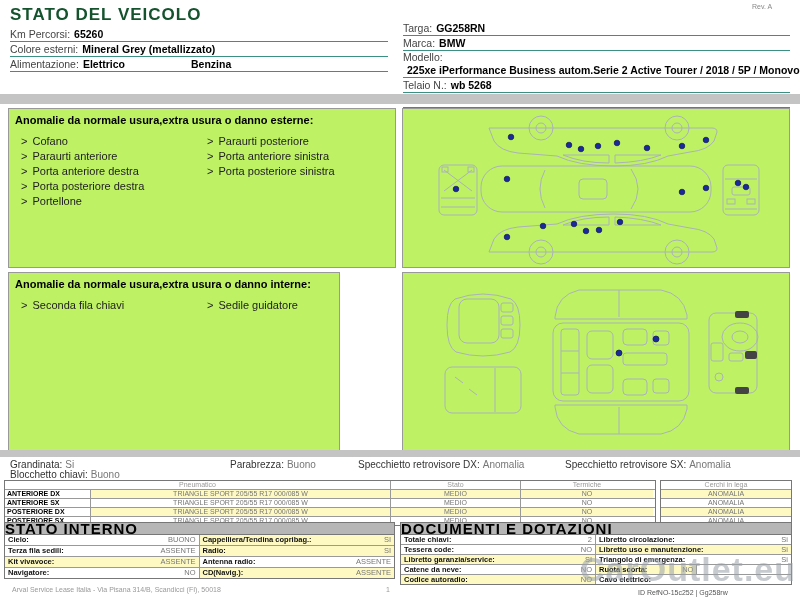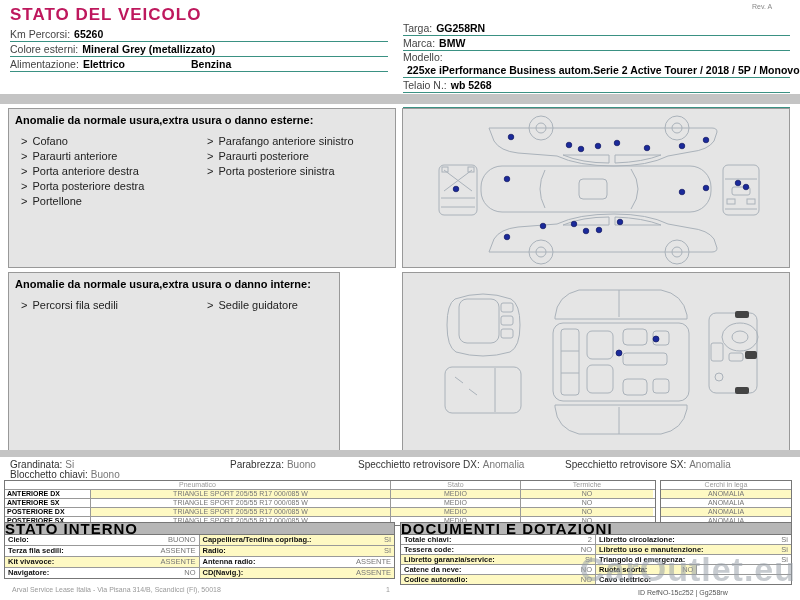--- a/index.html
+++ b/index.html
@@ -1,33 +1,33 @@
 <!DOCTYPE html>
 <html><head>
 <meta charset="utf-8">
 <style>
   html,body{margin:0;padding:0;}
   body{width:800px;height:600px;position:relative;background:#fff;overflow:hidden;
        font-family:"Liberation Sans","DejaVu Sans",sans-serif;color:#222;}
   .abs{position:absolute;}
   
-  #doc-title{left:10px;top:5px;font-size:17px;font-weight:bold;color:#be185d;letter-spacing:1px;}
+  #doc-title{left:10px;top:5px;font-size:17px;font-weight:bold;color:#14532d;letter-spacing:1px;}
   #rev{left:752px;top:3px;font-size:7px;color:#888;}
   .fieldcol{position:absolute;}
   .frow{display:flex;align-items:flex-end;border-bottom:1px solid #3a9183;font-size:10.5px;
         height:14px;line-height:13px;position:relative;}
   .frow .lbl{color:#444;white-space:nowrap;}
   .frow .val{font-weight:bold;color:#000;margin-left:4px;white-space:nowrap;}
   .frow.tall{height:auto;min-height:26px;align-items:flex-start;line-height:13px;display:block;}
   .frow.tall .lbl{display:inline;}
   .frow.tall .val{display:inline;}
   
   .hbar{left:0;width:800px;background:#c4c4c4;}
   
-  .panel{position:absolute;border:1px solid #999;background:#e5e5e5;box-sizing:border-box;}
+  .panel{position:absolute;border:1px solid #999;background:#bef264;box-sizing:border-box;}
   .panel-title{font-weight:bold;font-size:11px;padding:5px 6px 2px 6px;color:#000;}
   .itemcol{position:absolute;top:25px;font-size:11px;line-height:15px;color:#222;}
   .item .arr{margin-right:5px;}
   
   .sum{font-size:10px;white-space:nowrap;}
   .sum .lbl{color:#333;}
   .sum .val{color:#777;margin-left:3px;}
   
   .tt{position:absolute;border:1px solid #777;font-size:7px;box-sizing:border-box;background:#fff;}
   .tt .r{display:flex;height:8px;line-height:8px;border-bottom:1px solid #999;}
@@ -115,22 +115,22 @@
 <div class="panel" style="left:8px;top:108px;width:388px;height:160px;">
   <div class="panel-title">Anomalie da normale usura,extra usura o danno esterne:</div>
   <div class="itemcol" style="left:12px;">
     <div class="item"><span class="arr">&gt;</span><span>Cofano</span></div>
     <div class="item"><span class="arr">&gt;</span><span>Paraurti anteriore</span></div>
     <div class="item"><span class="arr">&gt;</span><span>Porta anteriore destra</span></div>
     <div class="item"><span class="arr">&gt;</span><span>Porta posteriore destra</span></div>
     <div class="item"><span class="arr">&gt;</span><span>Portellone</span></div>
   </div>
   <div class="itemcol" style="left:198px;">
-    <div class="item"><span class="arr">&gt;</span><span>Parafango anteriore sinistro</span></div>
     <div class="item"><span class="arr">&gt;</span><span>Paraurti posteriore</span></div>
+    <div class="item"><span class="arr">&gt;</span><span>Porta anteriore sinistra</span></div>
     <div class="item"><span class="arr">&gt;</span><span>Porta posteriore sinistra</span></div>
   </div>
 </div>
 
 <div class="panel" style="left:402px;top:108px;width:388px;height:160px;">
   <svg width="386" height="158" viewBox="0 0 386 158">
     <defs>
       <g id="car-side" stroke="#aab2ba" fill="none" stroke-width="1">
         <path d="M2,39 L7,26 Q13,16 31,14 L70,11 Q91,1 127,1 Q161,1 181,11 L203,15 Q221,17 227,26 L230,35 Q230,39 225,39 Z"></path>
         <path d="M76,12 Q95,4 122,4 L122,12 Z"></path>
@@ -193,21 +193,21 @@
       <circle cx="53" cy="80" r="2.8"></circle>
       <circle cx="335" cy="74" r="2.8"></circle>
         <circle cx="343" cy="78" r="2.8"></circle>
     </g>
   </svg>
 </div>
 
 <div class="panel" style="left:8px;top:272px;width:332px;height:180px;">
   <div class="panel-title">Anomalie da normale usura,extra usura o danno interne:</div>
   <div class="itemcol" style="left:12px;">
-    <div class="item"><span class="arr">&gt;</span><span>Percorsi fila sedili</span></div>
+    <div class="item"><span class="arr">&gt;</span><span>Seconda fila chiavi</span></div>
   </div>
   <div class="itemcol" style="left:198px;">
     <div class="item"><span class="arr">&gt;</span><span>Sedile guidatore</span></div>
   </div>
 </div>
 
 <div class="panel" style="left:402px;top:272px;width:388px;height:180px;">
   <svg width="386" height="178" viewBox="0 0 386 178">
     <g transform="translate(44,16)" stroke="#aab2ba" fill="none">
       <path d="M8,10 Q36,0 64,10 Q73,15 73,36 Q73,58 63,63 Q36,71 9,63 Q0,58 0,36 Q0,15 8,10 Z"></path>

